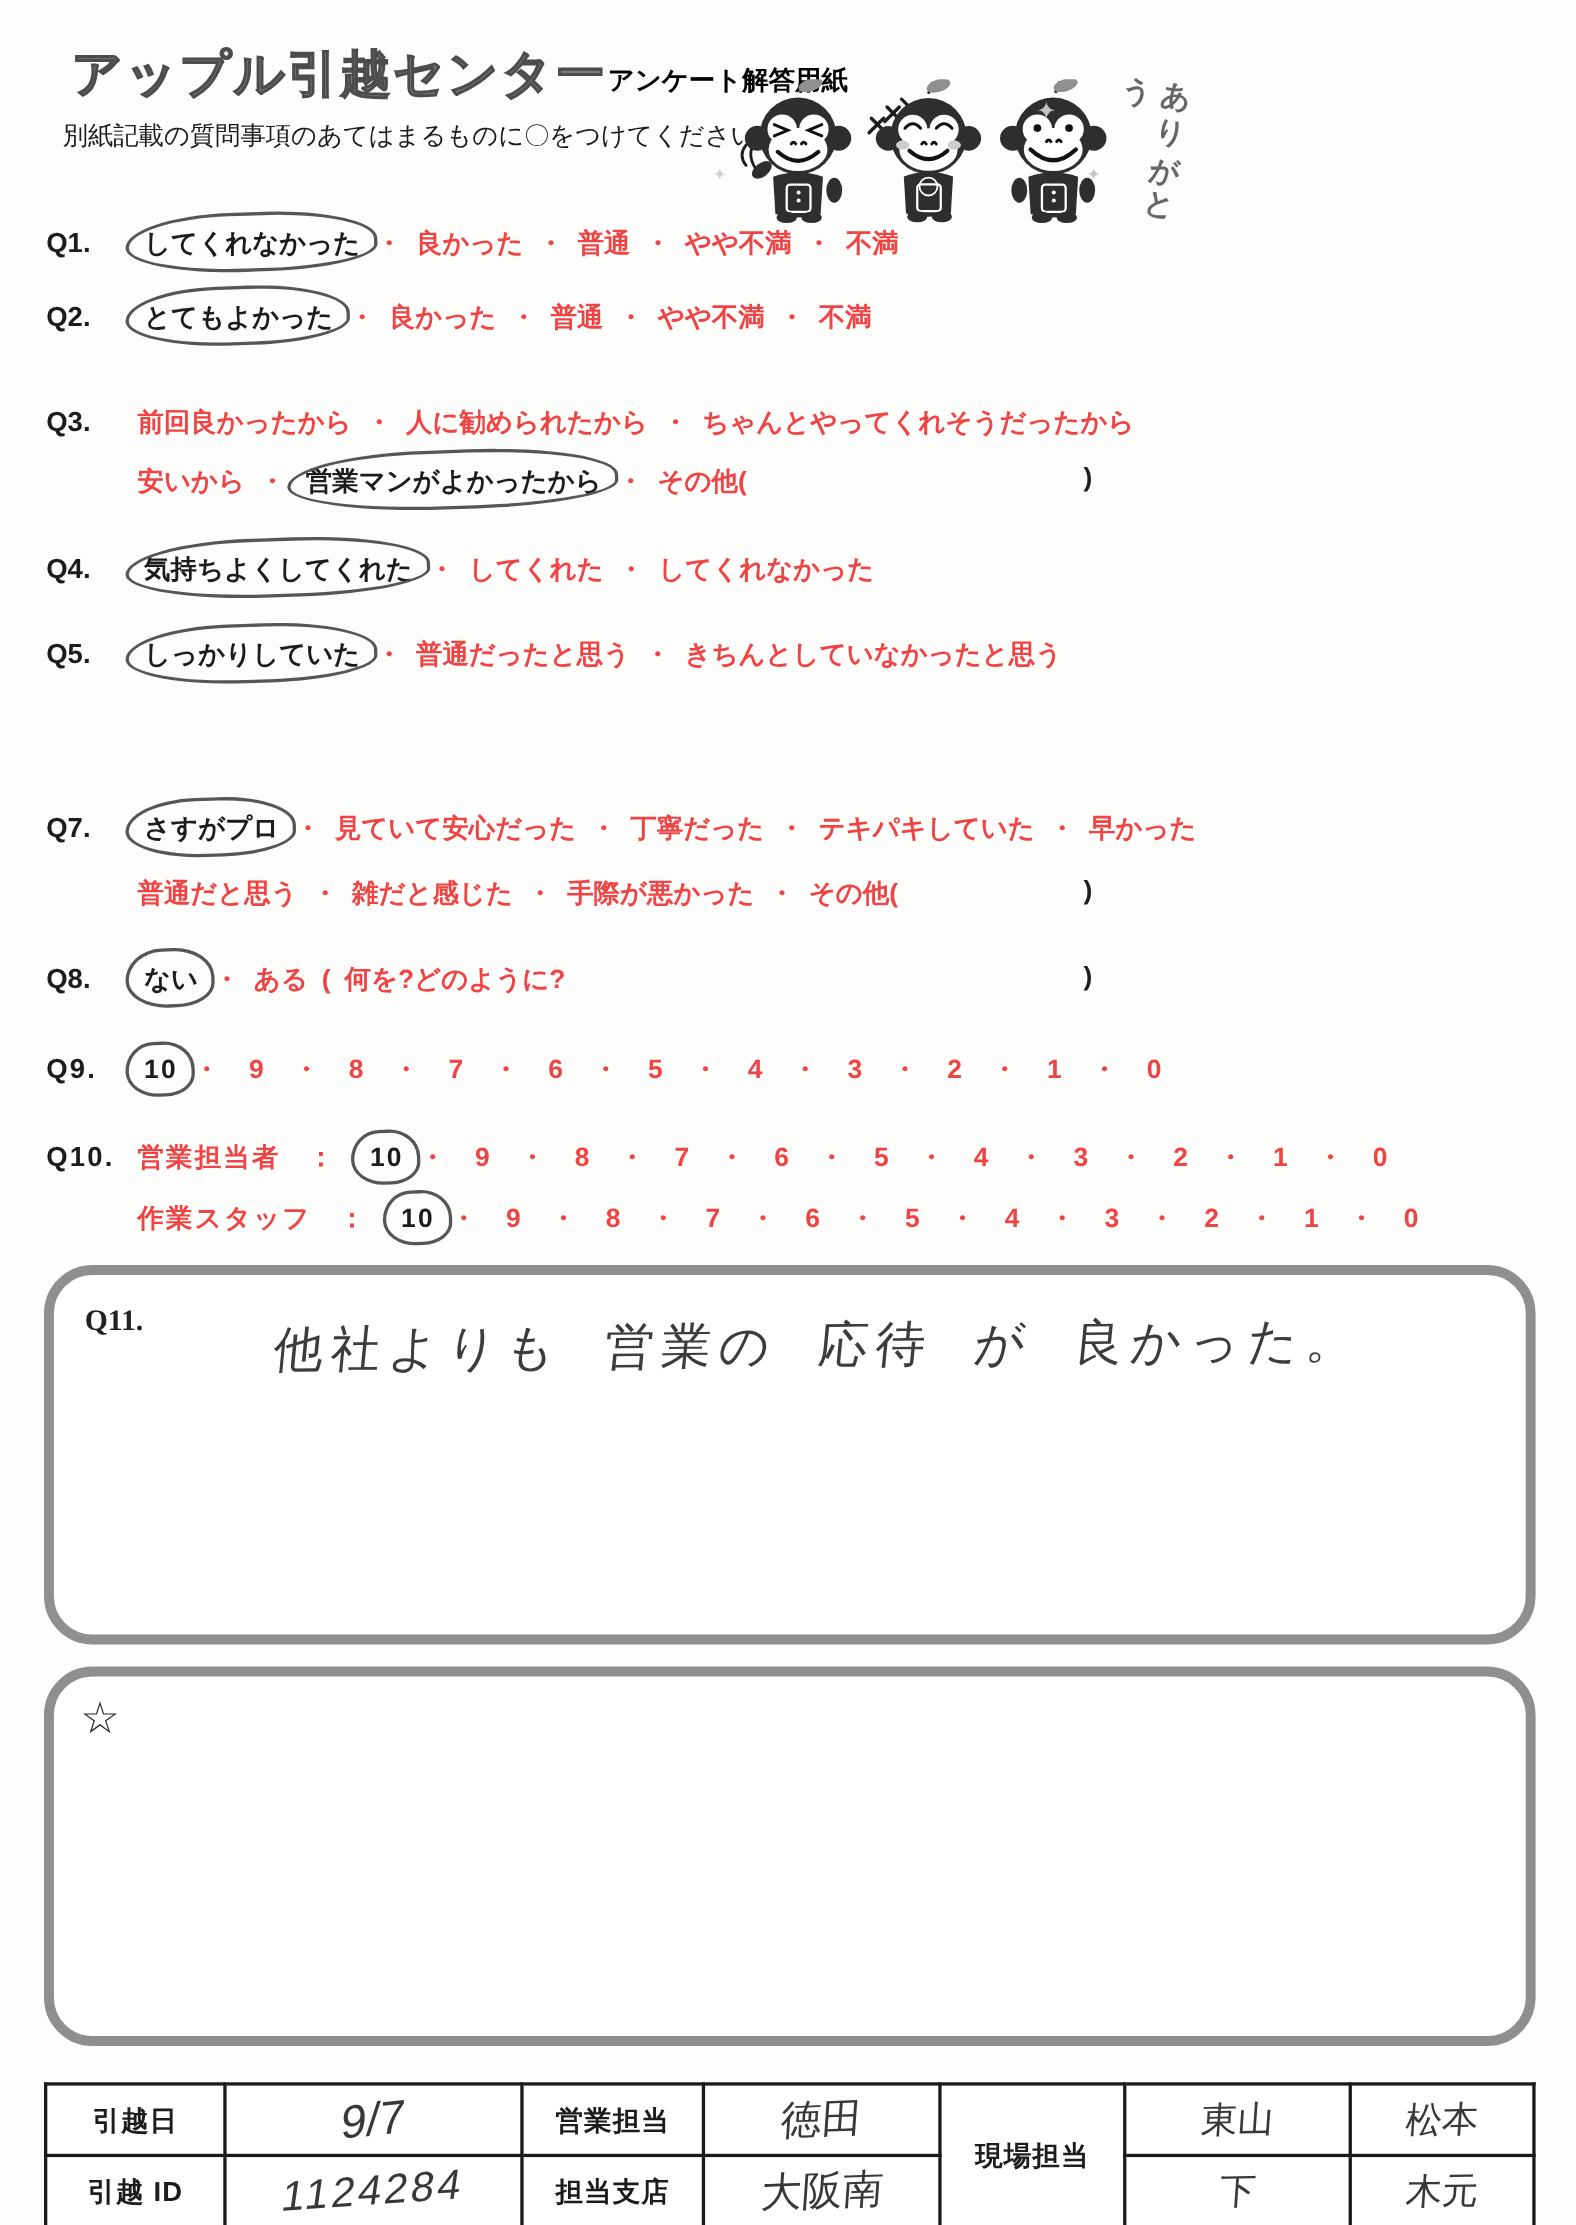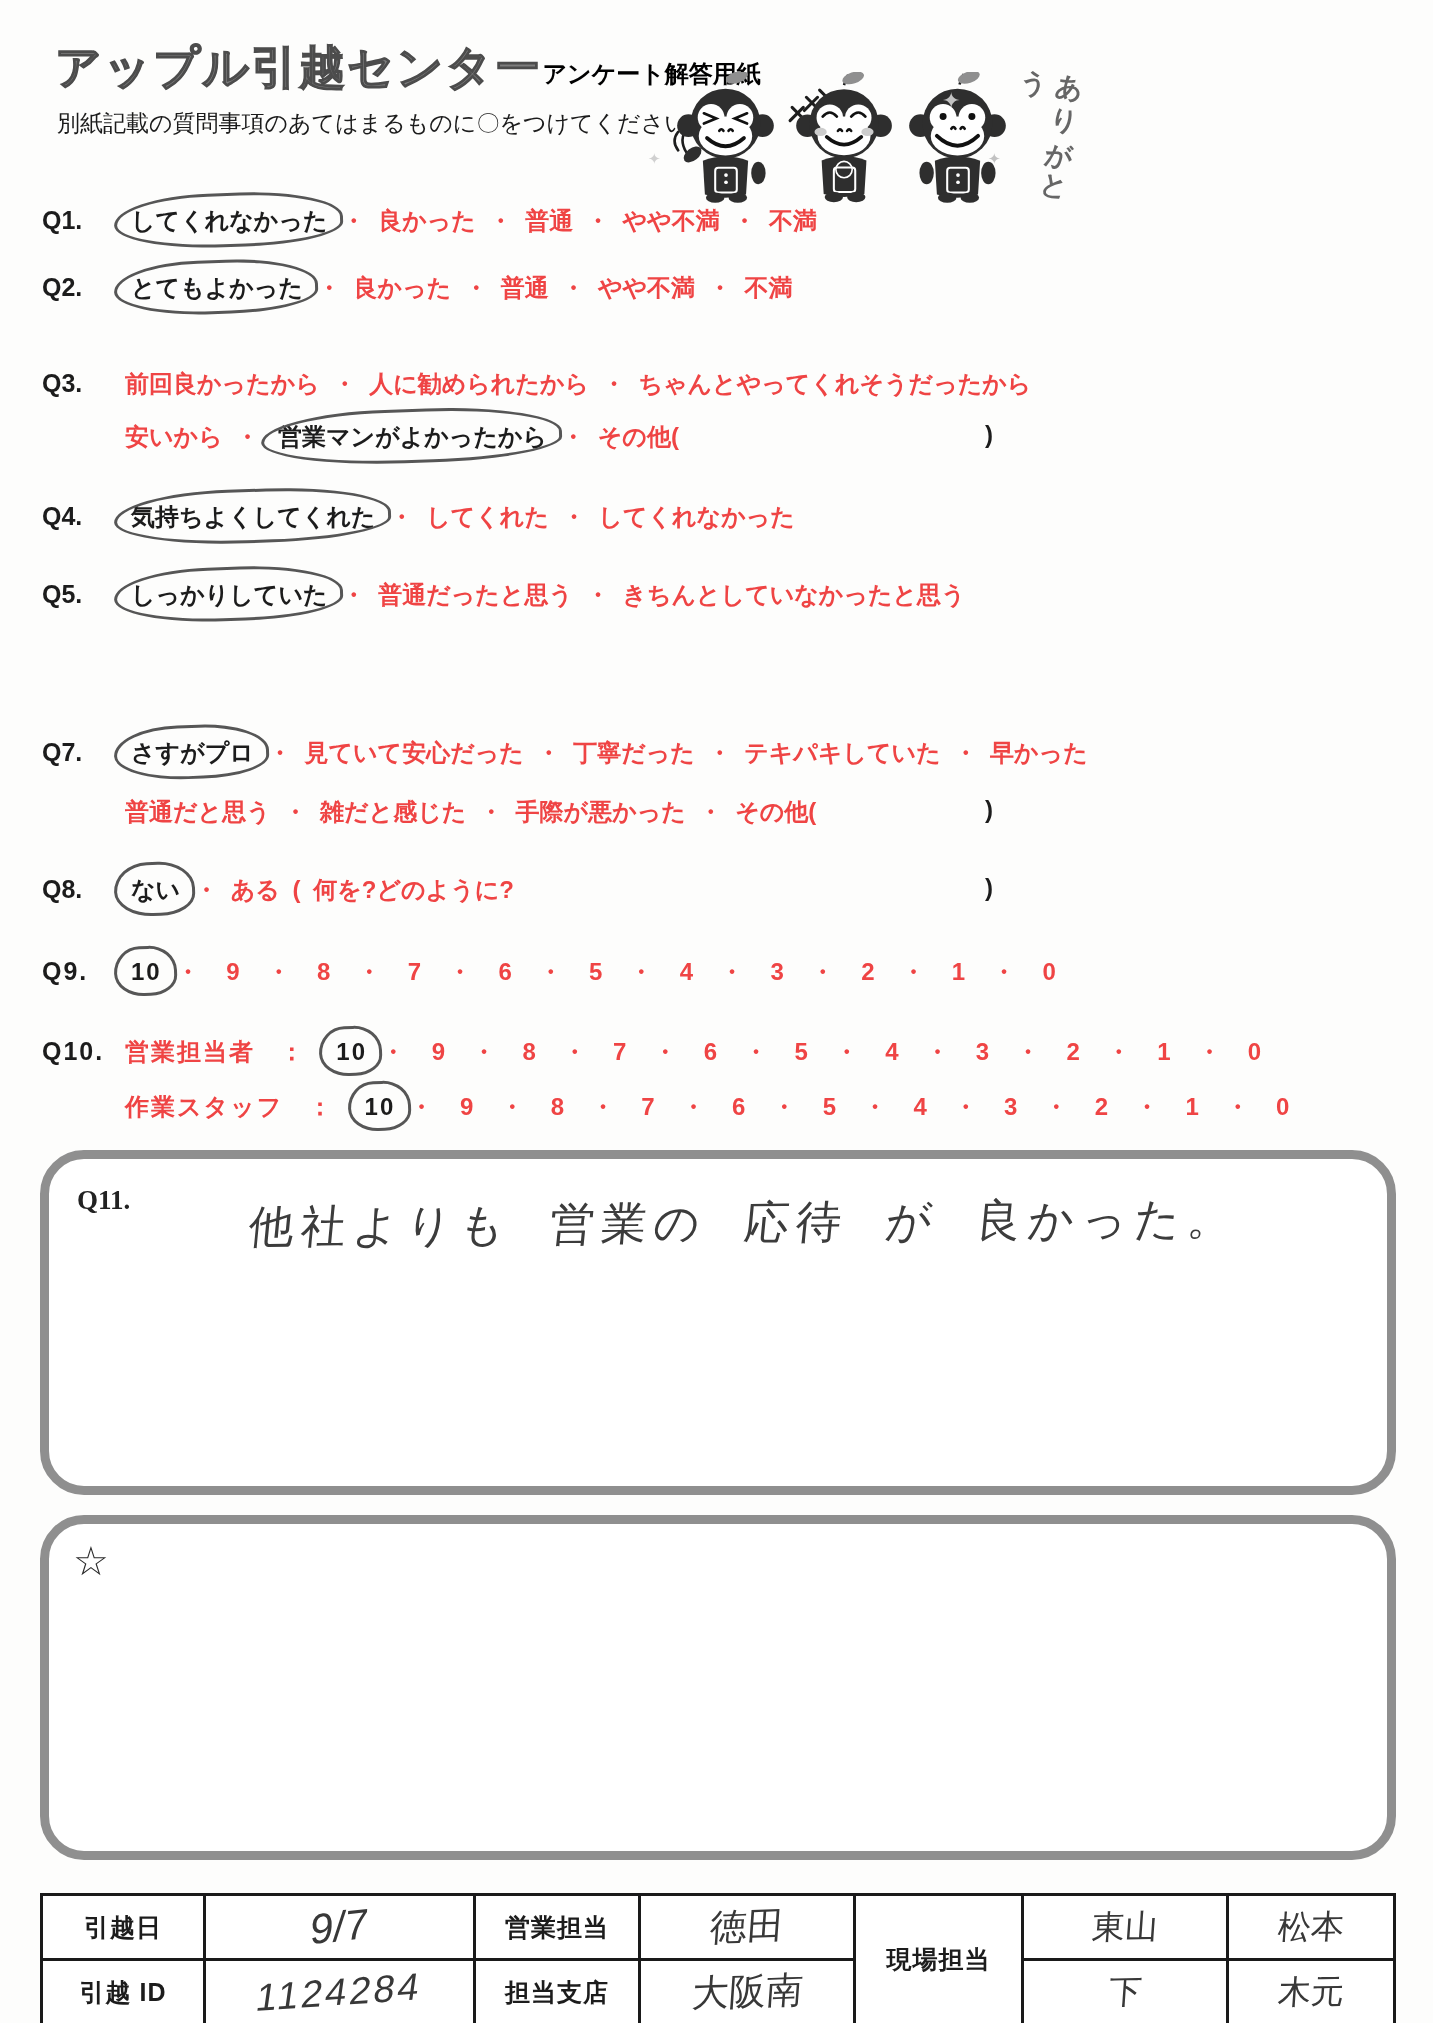--- a/index.html
+++ b/index.html
@@ -2,21 +2,21 @@
 <html><head>
 <meta charset="utf-8">
 <style>
   html,body{margin:0;padding:0;background:#e9e9e9;}
   .page{
     position:relative;width:1433px;height:2023px;background:#fdfdfc;
     font-family:"Liberation Sans",sans-serif;color:#1c1c1c;overflow:hidden;
     margin:0 auto;
   }
   
-  .hdr{position:absolute;left:55px;top:44px;display:flex;align-items:flex-end;white-space:nowrap;}
+  .hdr{position:absolute;left:65px;top:44px;display:flex;align-items:flex-end;white-space:nowrap;}
   .brand{
     font-size:46px;font-weight:900;letter-spacing:2px;color:#7e7e7e;
     -webkit-text-stroke:1.3px #4c4c4c;line-height:1;
   }
   .sheet-title{font-size:24px;font-weight:800;color:#000000;line-height:1;padding-bottom:4px;}
   .instruction{position:absolute;left:57px;top:108px;font-size:23px;font-weight:500;color:#1b1b1b;}
   
   .mascots{position:absolute;left:672px;top:72px;width:345px;height:135px;display:flex;gap:6px;}
   .mascots svg{display:block;}
   .thanks{

